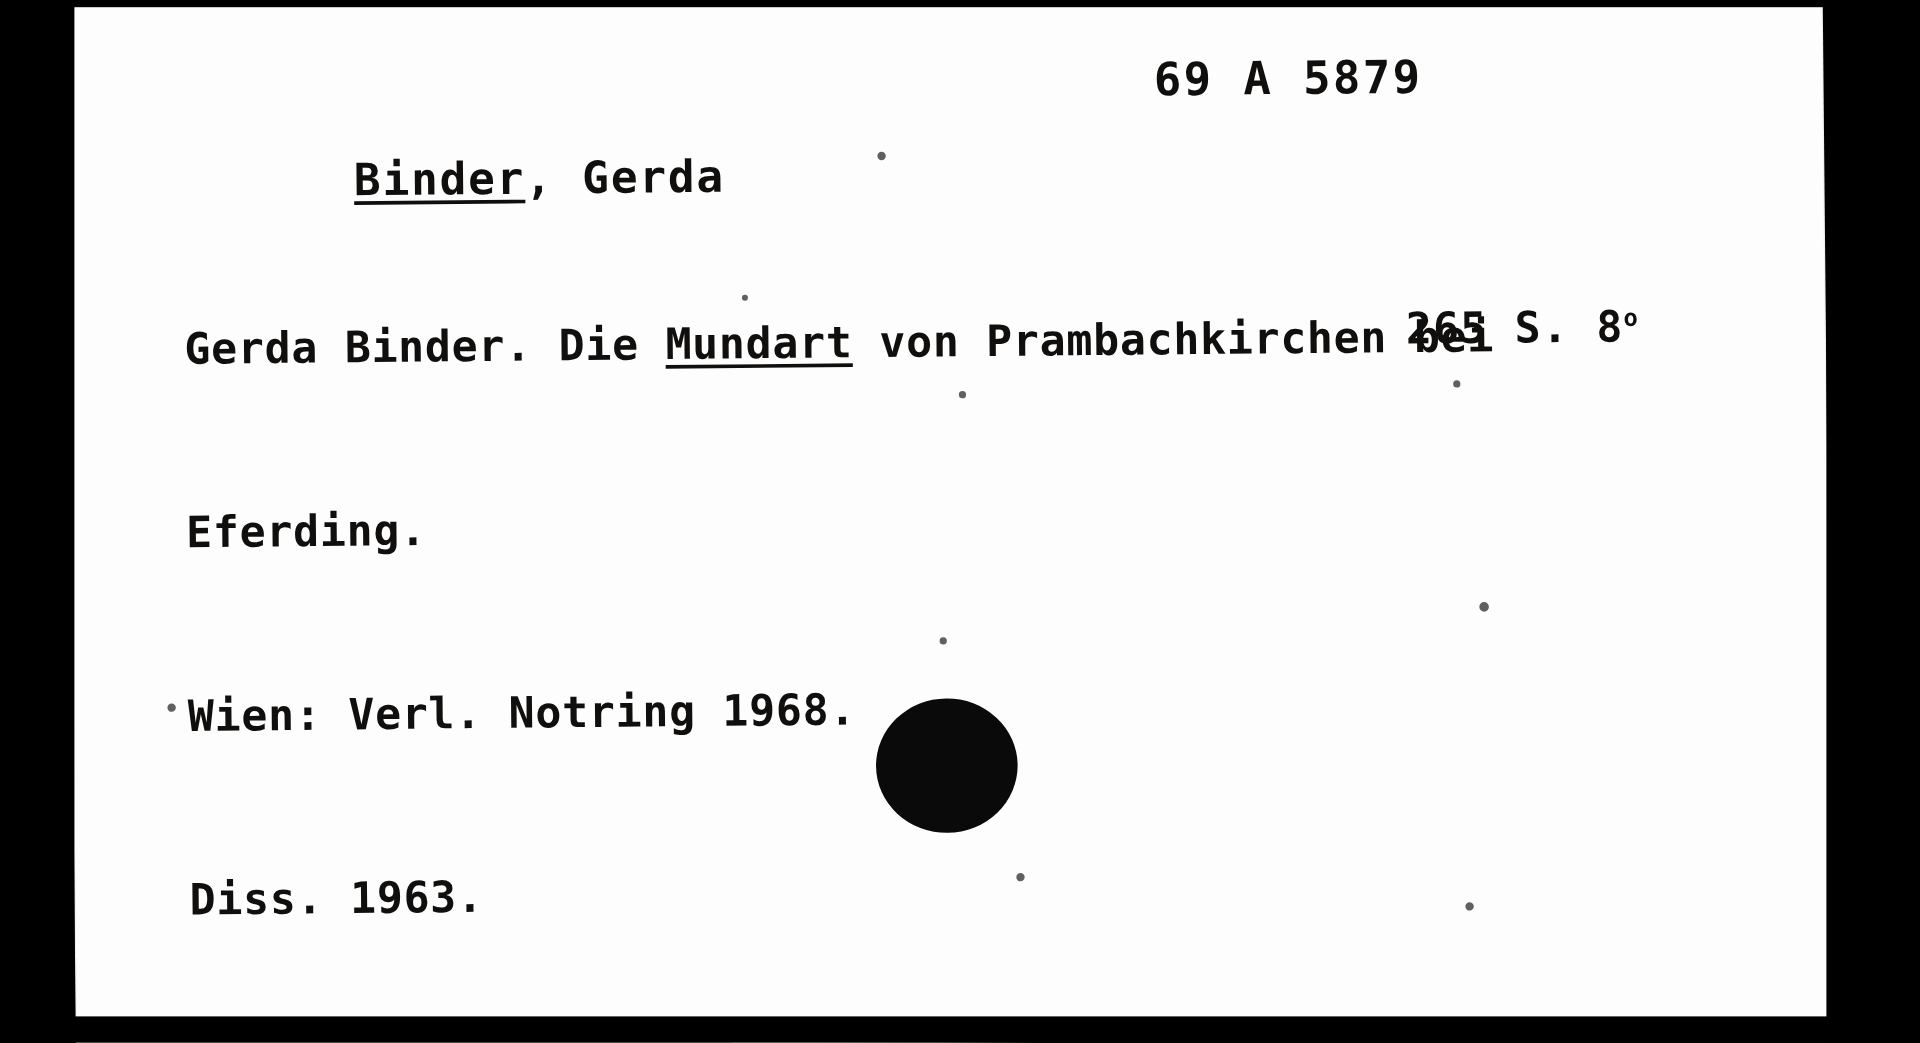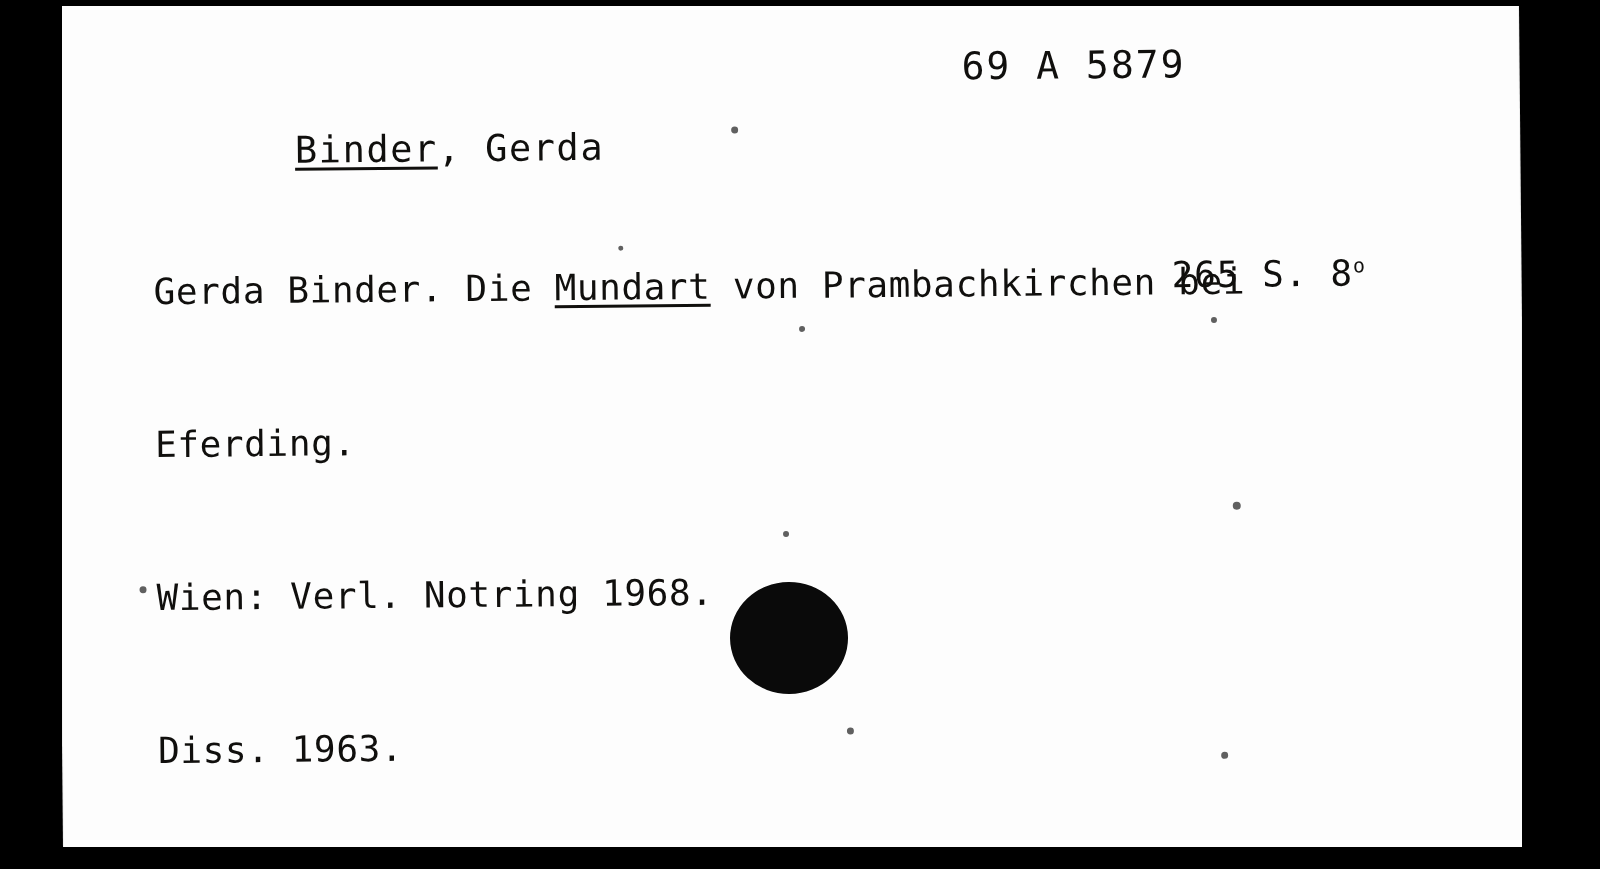--- a/index.html
+++ b/index.html
@@ -12,20 +12,21 @@
     height: 869px;
     overflow: hidden;
     font-family: "DejaVu Sans Mono", monospace;
   }
 
   #card-scan {
     position: relative;
     width: 1600px;
     height: 869px;
     background: #000000;
+    font-weight: bold;
   }
 
   
   #card-paper {
     position: absolute;
     left: 60px;
     top: -14px;
     width: 1462px;
     height: 882px;
     background: #fdfdfd;

